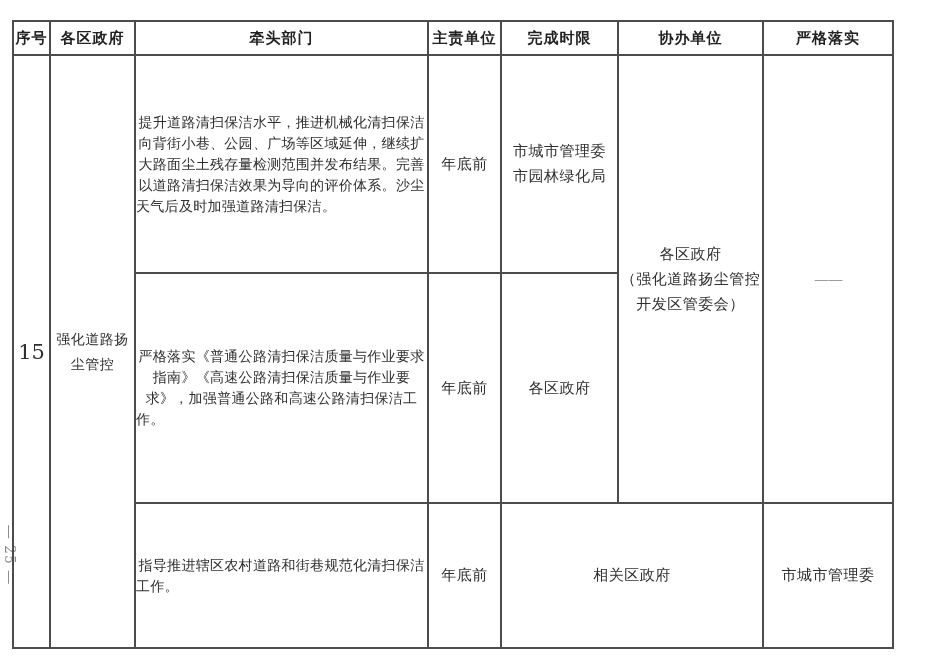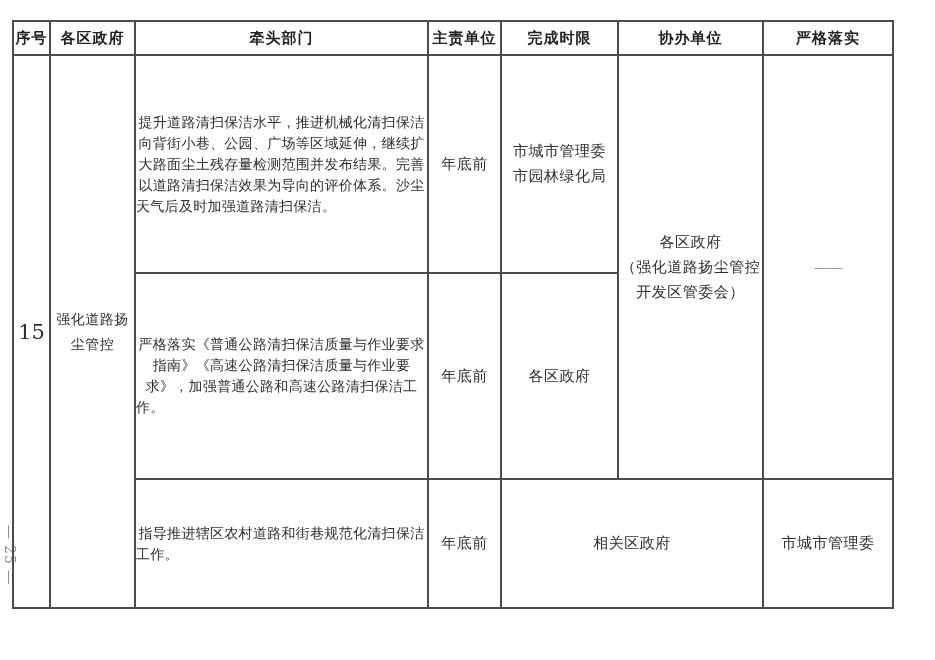--- a/index.html
+++ b/index.html
@@ -119,26 +119,26 @@
         <td class="task" rowspan="3">强化道路扬尘管控</td>
         <td class="measure">提升道路清扫保洁水平，推进机械化清扫保洁向背街小巷、公园、广场等区域延伸，继续扩大路面尘土残存量检测范围并发布结果。完善以道路清扫保洁效果为导向的评价体系。沙尘天气后及时加强道路清扫保洁。</td>
         <td class="deadline">年底前</td>
         <td class="dept pre">市城市管理委
 市园林绿化局</td>
         <td class="dept pre" rowspan="2">各区政府
 （强化道路扬尘管控
 开发区管委会）</td>
         <td class="dash" rowspan="2">——</td>
       </tr>
-      <tr style="height:206px">
+      <tr style="height:230px">
         <td class="measure">严格落实《普通公路清扫保洁质量与作业要求指南》《高速公路清扫保洁质量与作业要求》，加强普通公路和高速公路清扫保洁工作。</td>
         <td class="deadline">年底前</td>
         <td class="dept">各区政府</td>
       </tr>
-      <tr style="height:129px">
+      <tr style="height:145px">
         <td class="measure">指导推进辖区农村道路和街巷规范化清扫保洁工作。</td>
         <td class="deadline">年底前</td>
         <td class="dept" colspan="2">相关区政府</td>
         <td class="dept">市城市管理委</td>
       </tr>
     </tbody>
   </table>
 
 </div>
 

